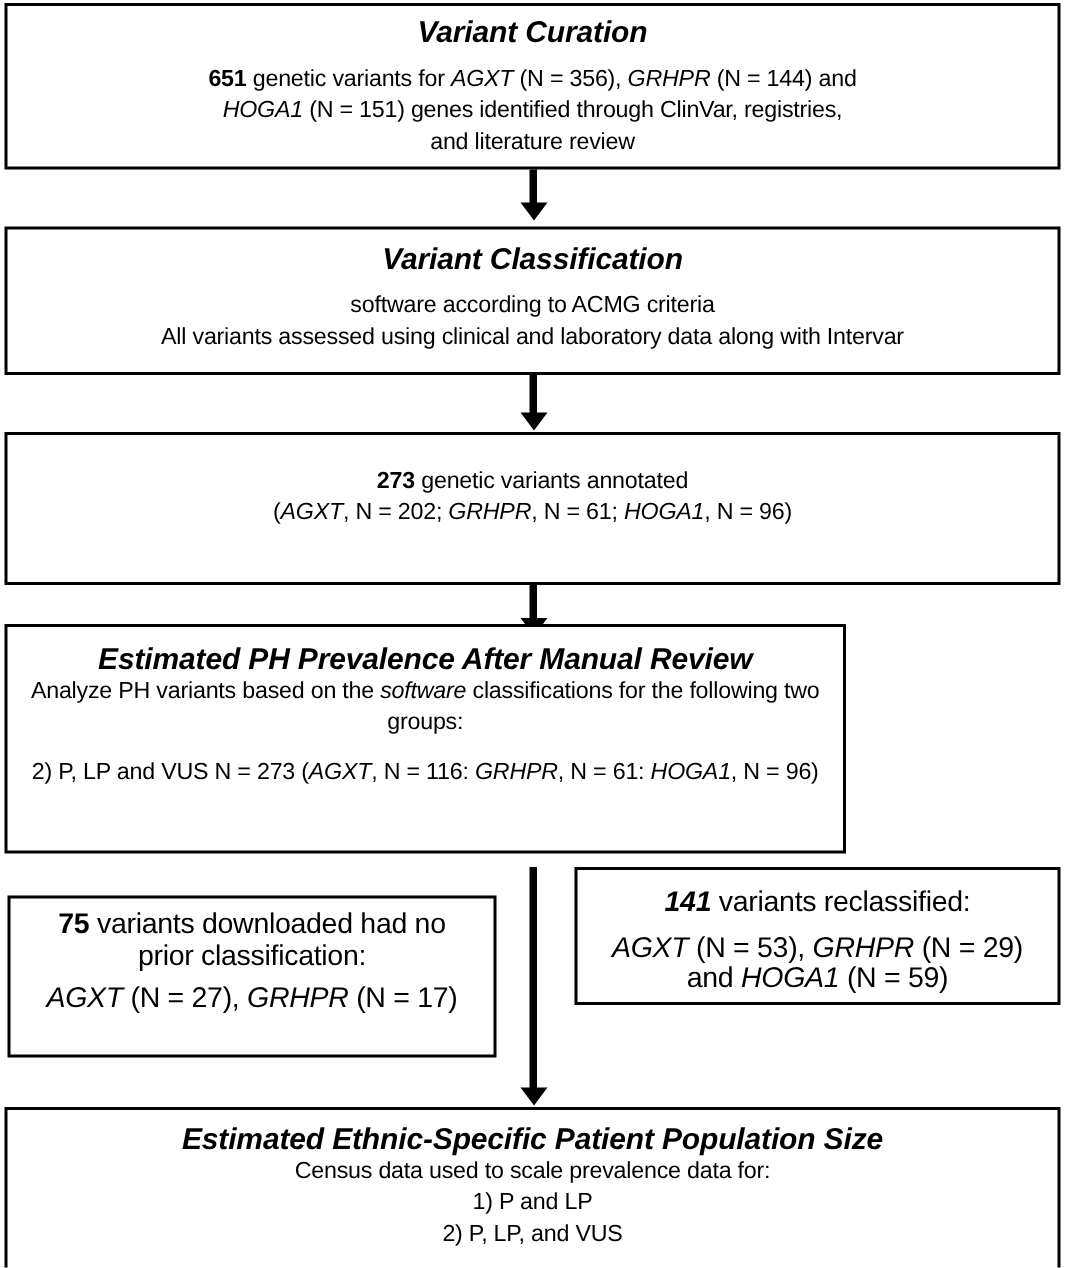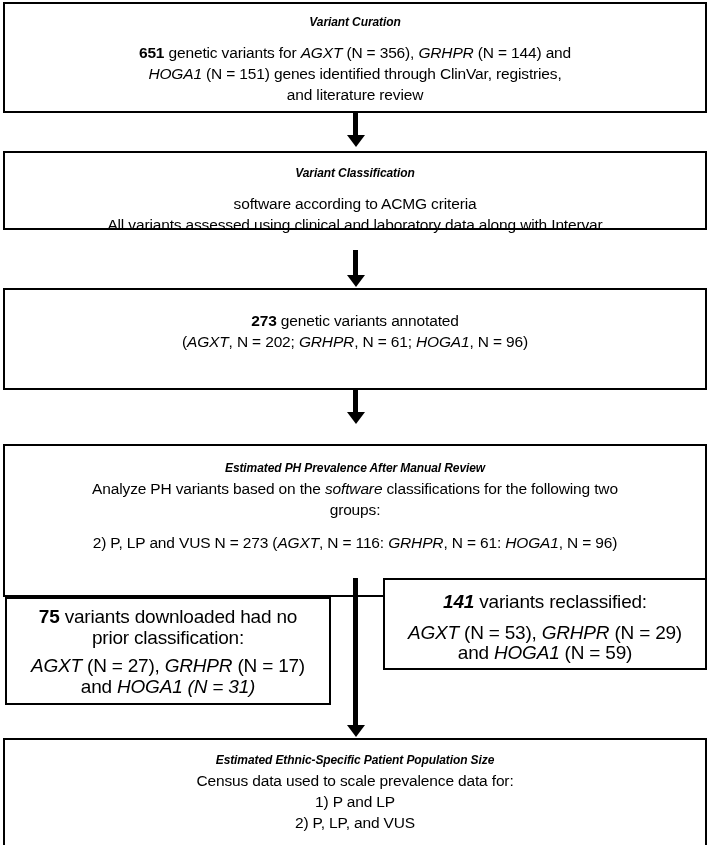--- a/index.html
+++ b/index.html
@@ -32,21 +32,21 @@
     text-align: center;
   }
 
   .box-inner {
     padding: 0 6px;
   }
 
   .ttl {
     font-weight: bold;
     font-style: italic;
-    font-size: 12px;
+    font-size: 20px;
     line-height: 20px;
     letter-spacing: -0.1px;
   }
 
   .body-line {
     font-size: 15.5px;
     line-height: 21px;
     letter-spacing: -0.15px;
   }
 
@@ -99,21 +99,21 @@
           <div><span>and literature review</span></div>
         </div>
     </div>
   </div>
 
   <div class="arrow" style="left:353px; top:113px; width:5px; height:34px;">
     <div class="arrow-shaft" style="height:23px;"></div>
     <div class="arrow-head" style="top:22px;"></div>
   </div>
 
-  <div class="box" style="left:3px; top:151px; width:704px; height:79px;">
+  <div class="box" style="left:3px; top:151px; width:704px; height:99px;">
     <div class="box-inner">
       <div class="gap-10"></div>
       <div class="ttl">Variant Classification</div>
       <div class="gap-10"></div>
       <div class="body-line">
           <div><span>software according to ACMG criteria</span></div>
           <div><span>All variants assessed using clinical and laboratory data along with Intervar</span></div>
         </div>
     </div>
   </div>
@@ -132,21 +132,21 @@
           <div><span>(</span><span class="i">AGXT</span><span>, N = 202; </span><span class="i">GRHPR</span><span>, N = 61; </span><span class="i">HOGA1</span><span>, N = 96)</span></div>
         </div>
     </div>
   </div>
 
   <div class="arrow" style="left:353px; top:390px; width:5px; height:35px;">
     <div class="arrow-shaft" style="height:23px;"></div>
     <div class="arrow-head" style="top:22px;"></div>
   </div>
 
-  <div class="box" style="left:3px; top:444px; width:704px; height:153px;">
+  <div class="box" style="left:3px; top:416px; width:561px; height:153px;">
     <div class="box-inner">
       <div class="gap-12"></div>
       <div class="ttl">Estimated PH Prevalence After Manual Review</div>
       <div class="body-line">
           <div><span>Analyze PH variants based on the </span><span class="i">software</span><span> classifications for the following two</span></div>
           <div><span>groups:</span></div>
         </div>
       <div class="gap-12"></div>
       <div class="body-line">
           <div><span>2) P, LP and VUS N = 273 (</span><span class="i">AGXT</span><span>, N = 116: </span><span class="i">GRHPR</span><span>, N = 61: </span><span class="i">HOGA1</span><span>, N = 96)</span></div>
@@ -162,21 +162,20 @@
   <div class="box" style="left:5px; top:597px; width:326px; height:108px;">
     <div class="box-inner">
       <div class="gap-8"></div>
       <div class="small-line">
           <div><span class="b">75</span><span> variants downloaded had no</span></div>
           <div><span>prior classification:</span></div>
         </div>
       <div class="gap-8"></div>
       <div class="small-line">
           <div><span class="i">AGXT</span><span> (N = 27), </span><span class="i">GRHPR</span><span> (N = 17)</span></div>
-          <div><span>and </span><span class="i">HOGA1 (N = 31)</span></div>
         </div>
     </div>
   </div>
 
   <div class="box" style="left:383px; top:578px; width:324px; height:92px;">
     <div class="box-inner">
       <div class="gap-12"></div>
       <div class="small-line">
           <div><span class="bi">141</span><span> variants reclassified:</span></div>
         </div>

